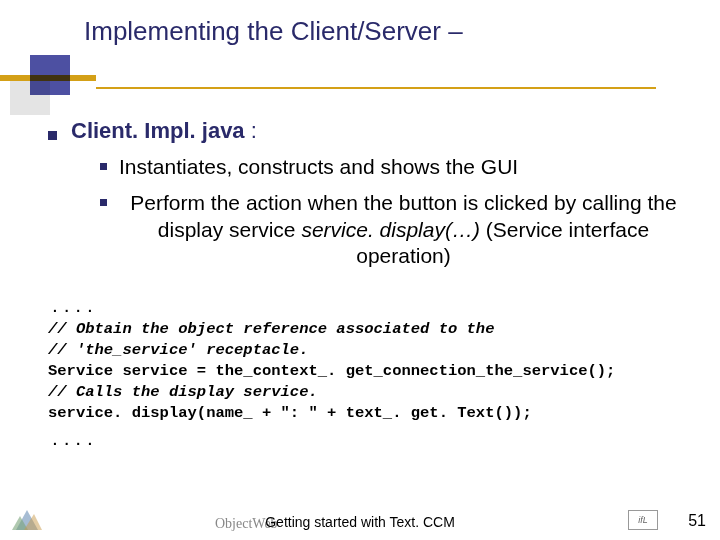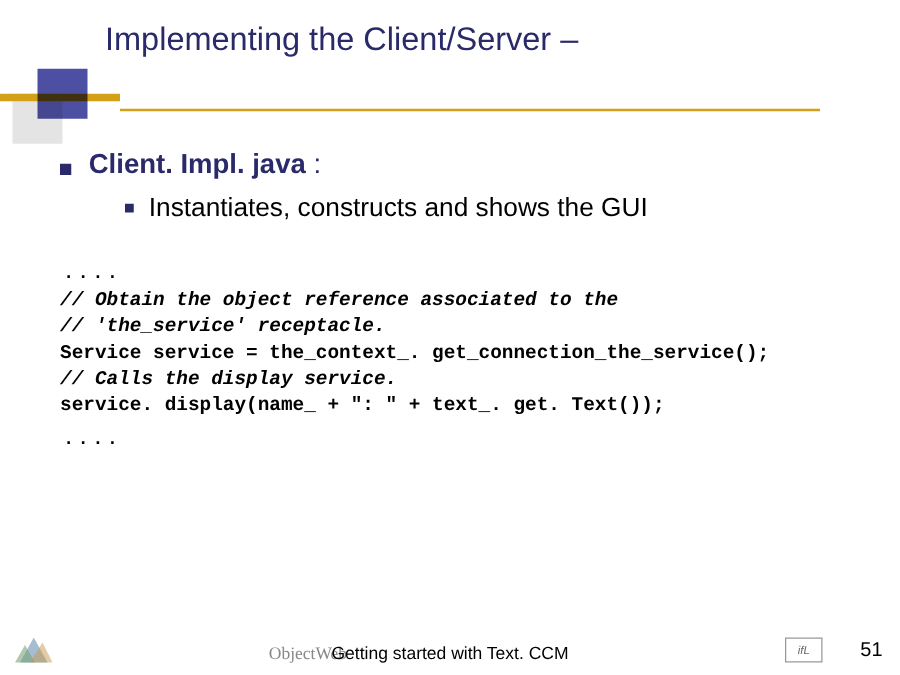--- a/index.html
+++ b/index.html
@@ -209,20 +209,26 @@
       <div>
         <span class="lvl1-text">Client. Impl. java</span><span class="lvl1-text" style="font-weight:normal"> :</span>
       </div>
     </div>
 
     <div class="lvl2">
       <div class="sqbullet sm"></div>
       <div class="lvl2-text">Instantiates, constructs and shows the GUI</div>
     </div>
 
+    <div class="lvl2">
+      <div class="sqbullet sm"></div>
+      <div class="lvl2-text">
+        <span>Perform the action when the button is clicked by calling the display service </span><span class="italic">service. display(…) </span><span>(Service interface operation)</span>
+      </div>
+    </div>
 
     <div class="ellipsis">. . . .</div>
 
     <div class="code"><span class="i b">// Obtain the object reference associated to the</span>
 <span class="i b">// 'the_service' receptacle.</span>
 <span class="b">Service service = the_context_. get_connection_the_service();</span>
 <span class="i b">// Calls the display service.</span>
 <span class="b">service. display(name_ + ": " + text_. get. Text());</span></div>
 
     <div class="ellipsis" style="margin-top:2px">. . . .</div>

